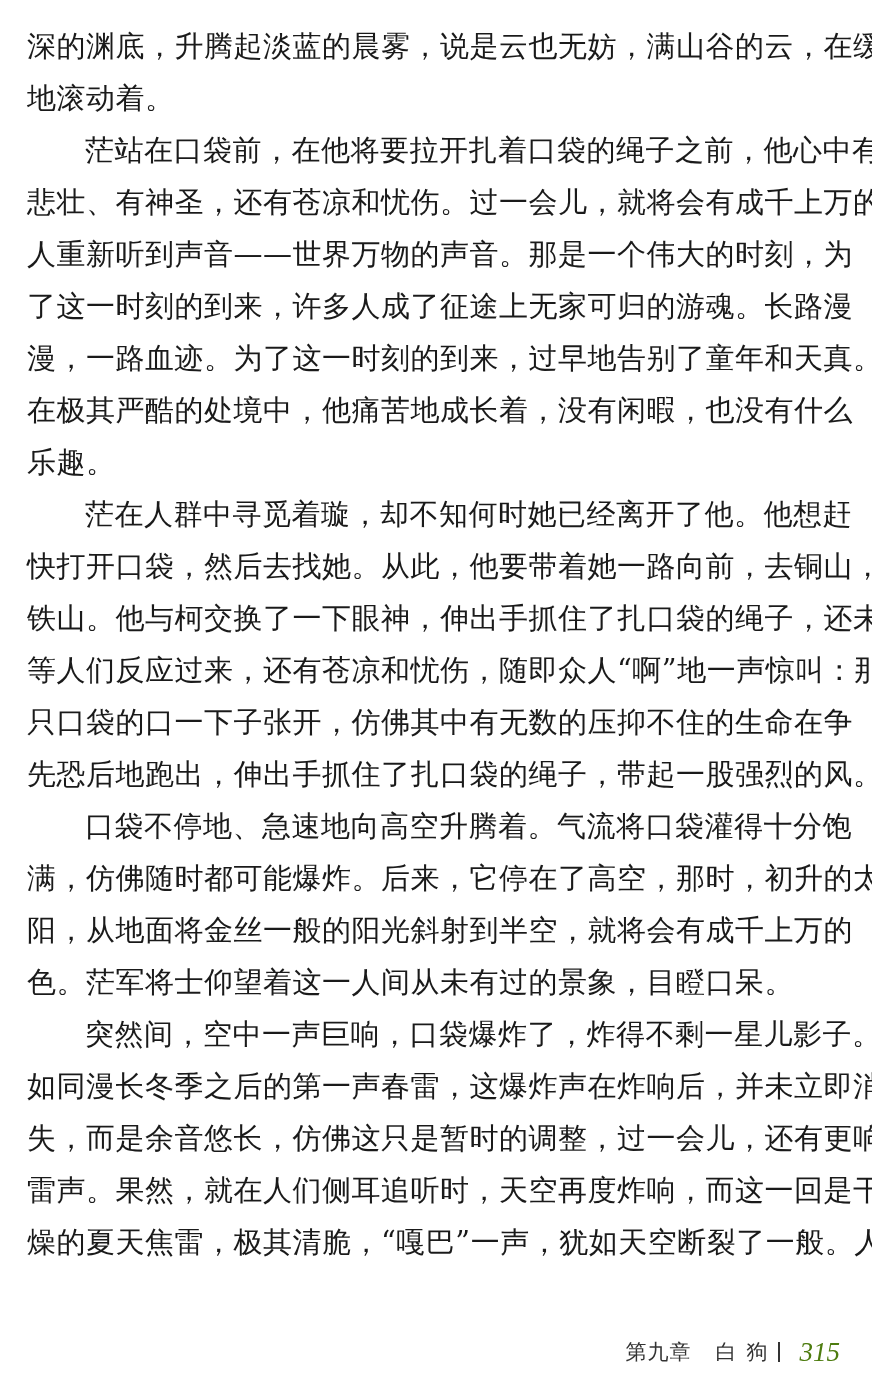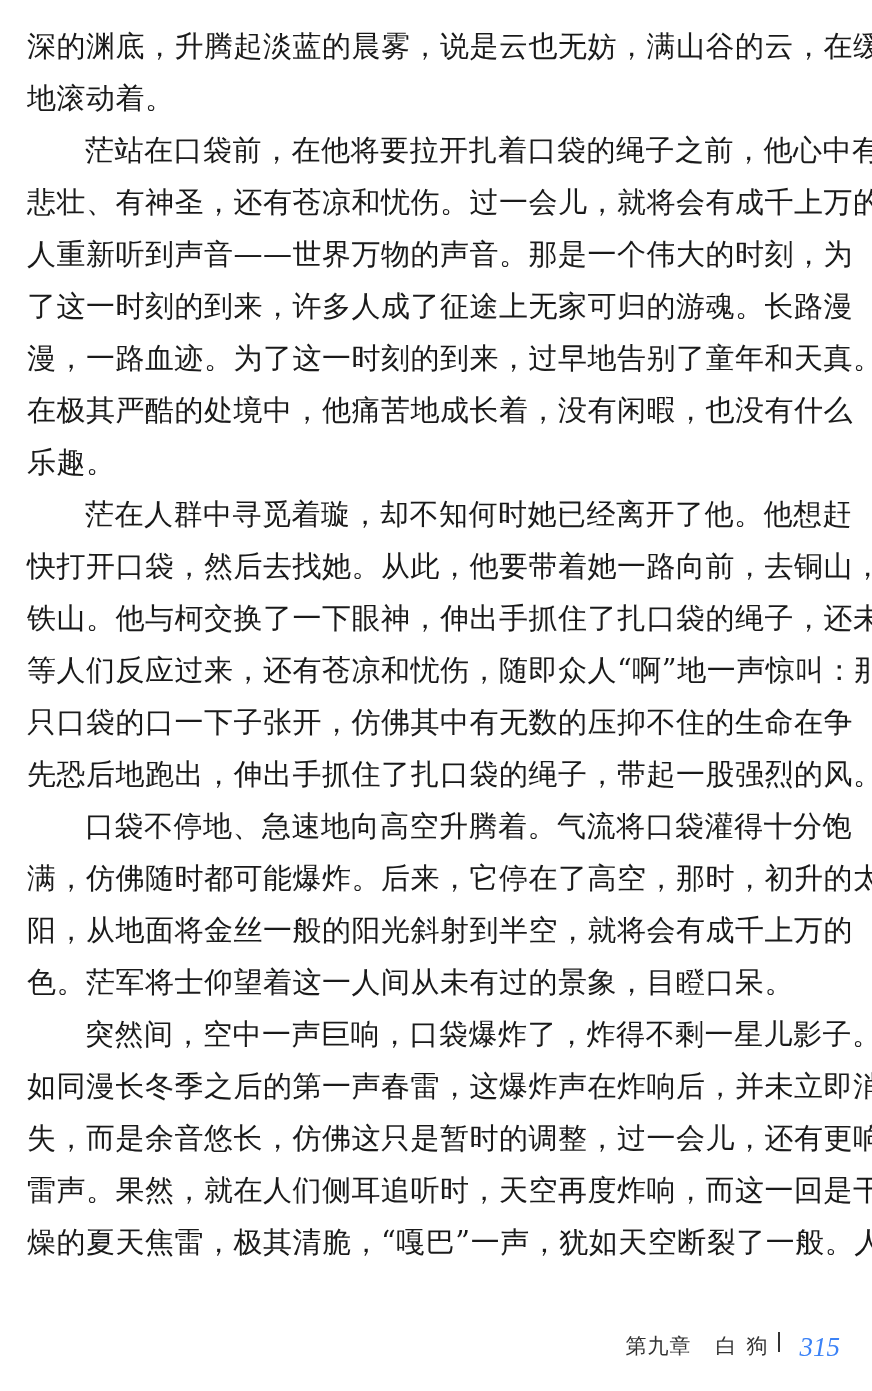--- a/index.html
+++ b/index.html
@@ -11,28 +11,28 @@
   }
   .line {
     height: 52px; line-height: 52px; font-size: 29px;
     white-space: nowrap; letter-spacing: 0.5px;
     text-align: justify; text-align-last: justify;
   }
   .line.last { text-align-last: left; }
   .line.indent { padding-left: 58px; }
   .footer {
     position: absolute; left: 0; top: 1332px; width: 840px; height: 40px;
-    display: flex; justify-content: flex-end; 
+    display: flex; justify-content: flex-end; align-items: center;
     font-family: "DejaVu Sans", "Liberation Sans", sans-serif;
     color: #333;
   }
   .footer .chapter { font-size: 21px; letter-spacing: 1px; margin-right: 24px; }
   .footer .title { font-size: 21px; letter-spacing: 10px; margin-right: 0; }
   .footer .sep { width: 2px; height: 20px; background: #333; margin-right: 20px; }
-  .footer .pnum { font-family: "Liberation Serif", "DejaVu Serif", serif; font-style: italic; font-size: 27px; color: #3b82f6; }
+  .footer .pnum { font-family: "Liberation Serif", "DejaVu Serif", serif; font-style: italic; font-size: 27px; color: #4d7c0f; }
 </style>
 </head>
 <body>
 
 <div class="page" id="page-body">
     <div class="line">深的渊底，升腾起淡蓝的晨雾，说是云也无妨，满山谷的云，在缓慢</div>
     <div class="line last">地滚动着。</div>
     <div class="line indent">茫站在口袋前，在他将要拉开扎着口袋的绳子之前，他心中有</div>
     <div class="line">悲壮、有神圣，还有苍凉和忧伤。过一会儿，就将会有成千上万的</div>
     <div class="line">人重新听到声音——世界万物的声音。那是一个伟大的时刻，为</div>

